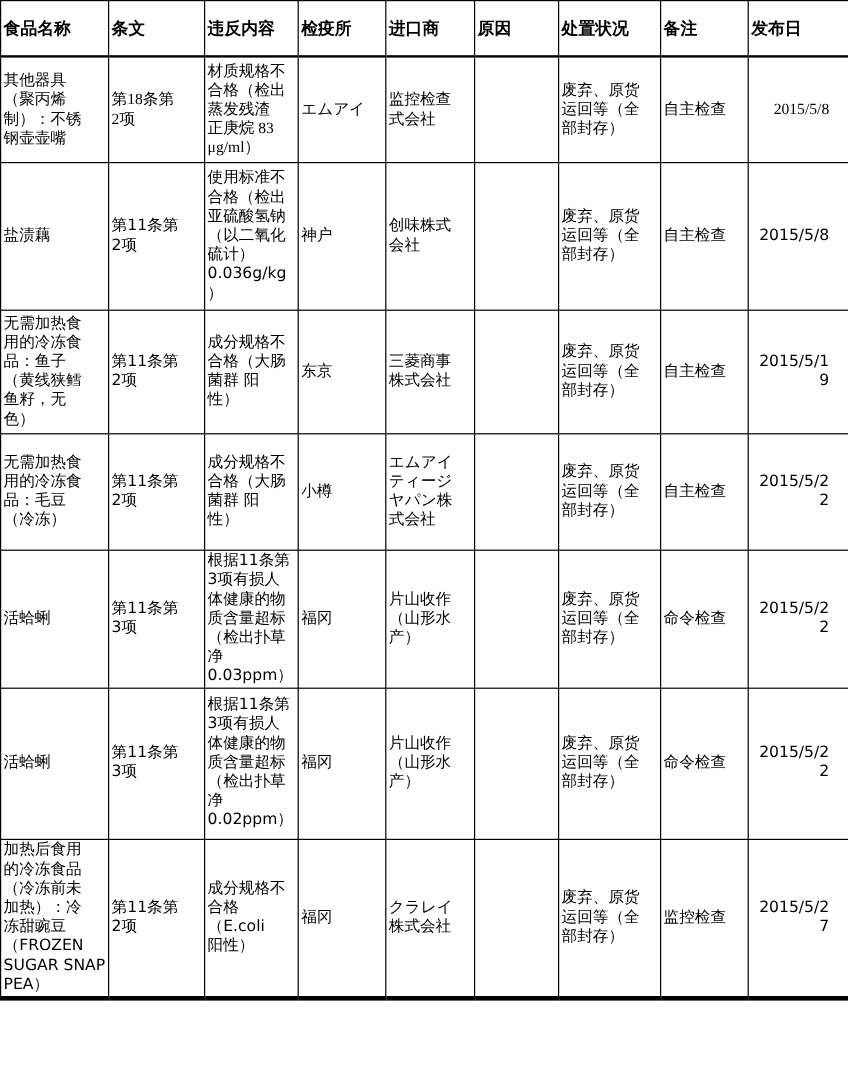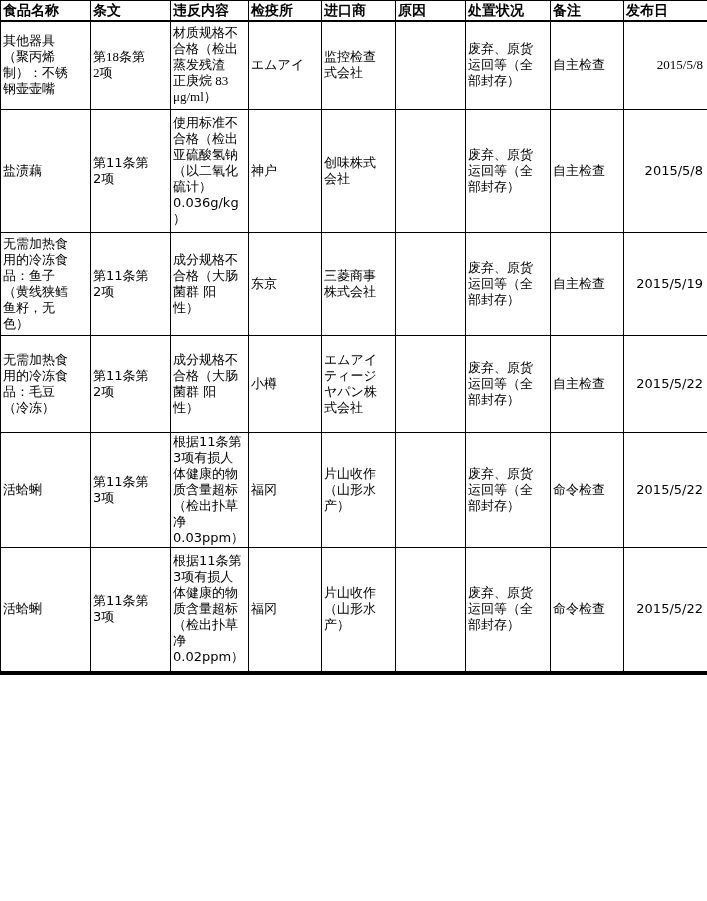--- a/index.html
+++ b/index.html
@@ -13,35 +13,35 @@
   th, td {
     border: 1px solid #000;
     overflow: hidden;
     overflow-wrap: break-word;
   }
   thead th {
     font-size: 14px;
     font-weight: bold;
     text-align: left;
     vertical-align: middle;
-    padding: 0 2px;
+    padding: 13px 2px;
     height: 19px;
     border-bottom: 2px solid #000;
     white-space: nowrap;
   }
   tbody td {
     font-size: 13px;
     line-height: 16px;
     text-align: left;
     vertical-align: middle;
     padding: 1px 2px;
     white-space: pre-line;
   }
   
-  tbody td:last-child { text-align: right; padding-right: 4px; }
+  tbody td:last-child { text-align: right; padding-right: 16px; }
   
   tbody tr:nth-child(1) { height: 88px; font-family: Liberation Serif, serif; }
   tbody tr:nth-child(2) { height: 123px; }
   tbody tr:nth-child(3) { height: 103px; }
   tbody tr:nth-child(4) { height: 97px; }
   tbody tr:nth-child(5) { height: 74px; }
   tbody tr:nth-child(6) { height: 126px; }
   tbody tr:nth-child(7) { height: 128px; }
   tbody tr:nth-child(8) { height: 139px; }
   tbody tr:last-child td { border-bottom: 4px solid #000; }
@@ -201,14 +201,39 @@
         <td data-name="cell-importer">片山收作
 （山形水
 产）</td>
         <td data-name="cell-reason"></td>
         <td data-name="cell-disposal">废弃、原货
 运回等（全
 部封存）</td>
         <td data-name="cell-note">命令检查</td>
         <td data-name="cell-date">2015/5/22</td>
       </tr>
+      <tr data-name="table-row">
+        <td data-name="cell-name">加热后食用
+的冷冻食品
+（冷冻前未
+加热）：冷
+冻甜豌豆
+（FROZEN
+SUGAR SNAP
+PEA）</td>
+        <td data-name="cell-article">第11条第
+2项</td>
+        <td data-name="cell-violation">成分规格不
+合格
+（E.coli
+阳性）</td>
+        <td data-name="cell-office">福冈</td>
+        <td data-name="cell-importer">クラレイ
+株式会社</td>
+        <td data-name="cell-reason"></td>
+        <td data-name="cell-disposal">废弃、原货
+运回等（全
+部封存）</td>
+        <td data-name="cell-note">监控检查</td>
+        <td data-name="cell-date">2015/5/27</td>
+      </tr>
     </tbody>
 </table>
 
 </body></html>

